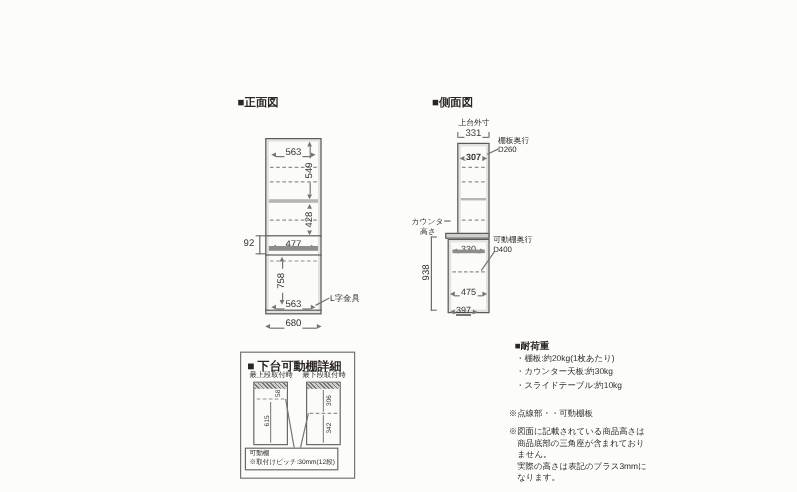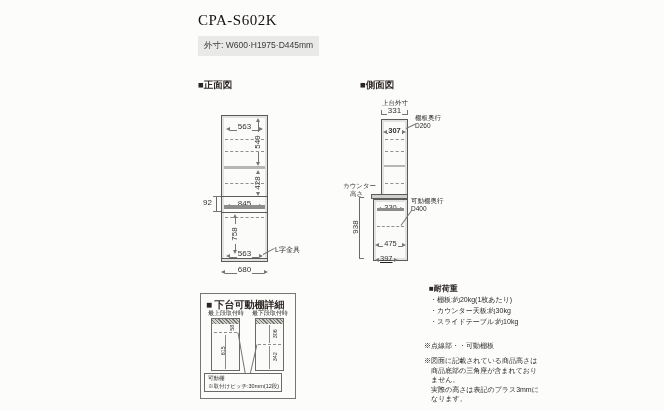--- a/index.html
+++ b/index.html
@@ -63,22 +63,20 @@
   .note-title { position: absolute; font-size: 8px; font-weight: 600; color: #2a2422; white-space: nowrap; }
   .para { position: absolute; font-size: 7px; color: #2a2a28; }
   .para div { line-height: 9.5px; white-space: nowrap; }
   .para div.ind { padding-left: 7px; }
 </style>
 </head>
 <body>
 
 <div class="sheet">
 
-  <div class="abs title" style="left:198px; top:12px;">CPA-S602K</div>
-  <div class="abs specbox" style="left:198px; top:36px;">外寸: W600·H1975·D445mm</div>
 
   <div class="abs seclabel" style="left:198px; top:79px;">■正面図</div>
   <div class="abs seclabel" style="left:360px; top:79px;">■側面図</div>
 
   <div class="grp">
     <div class="cab" style="left:221px; top:115px; width:47px; height:147px;"></div>
     <div class="cabin" style="left:224px; top:118px; width:41px; height:141px;"></div>
 
     <div class="hdim" style="left:226px; top:123px; width:37px;">
       <span class="ar l"></span>
@@ -116,21 +114,21 @@
 
     <div class="line-h" style="left:221px; top:196px; width:47px;"></div>
     <div class="dimtext" style="left:203px; top:199px;">92</div>
     <div class="line-v" style="left:216px; top:196px; height:16px;"></div>
     <div class="line-h" style="left:213px; top:196px; width:8px; background:#77756f;"></div>
     <div class="line-h" style="left:213px; top:211px; width:8px; background:#77756f;"></div>
 
     <div class="hdim" style="left:226px; top:200px; width:37px;">
       <span class="ar l"></span>
         <span class="ln"></span>
-      <span class="lbl">845</span>
+      <span class="lbl">477</span>
       <span class="ln"></span>
         <span class="ar r"></span>
     </div>
     <div class="slab" style="left:224px; top:205px; width:41px; height:4px;"></div>
     <div class="line-h" style="left:221px; top:212px; width:47px;"></div>
 
     <div class="dash" style="left:225px; top:217px; width:39px;"></div>
     <div class="vdim" style="left:230px; top:214px; height:40px;">
       <span class="ar t"></span>
         <span class="ln"></span>

